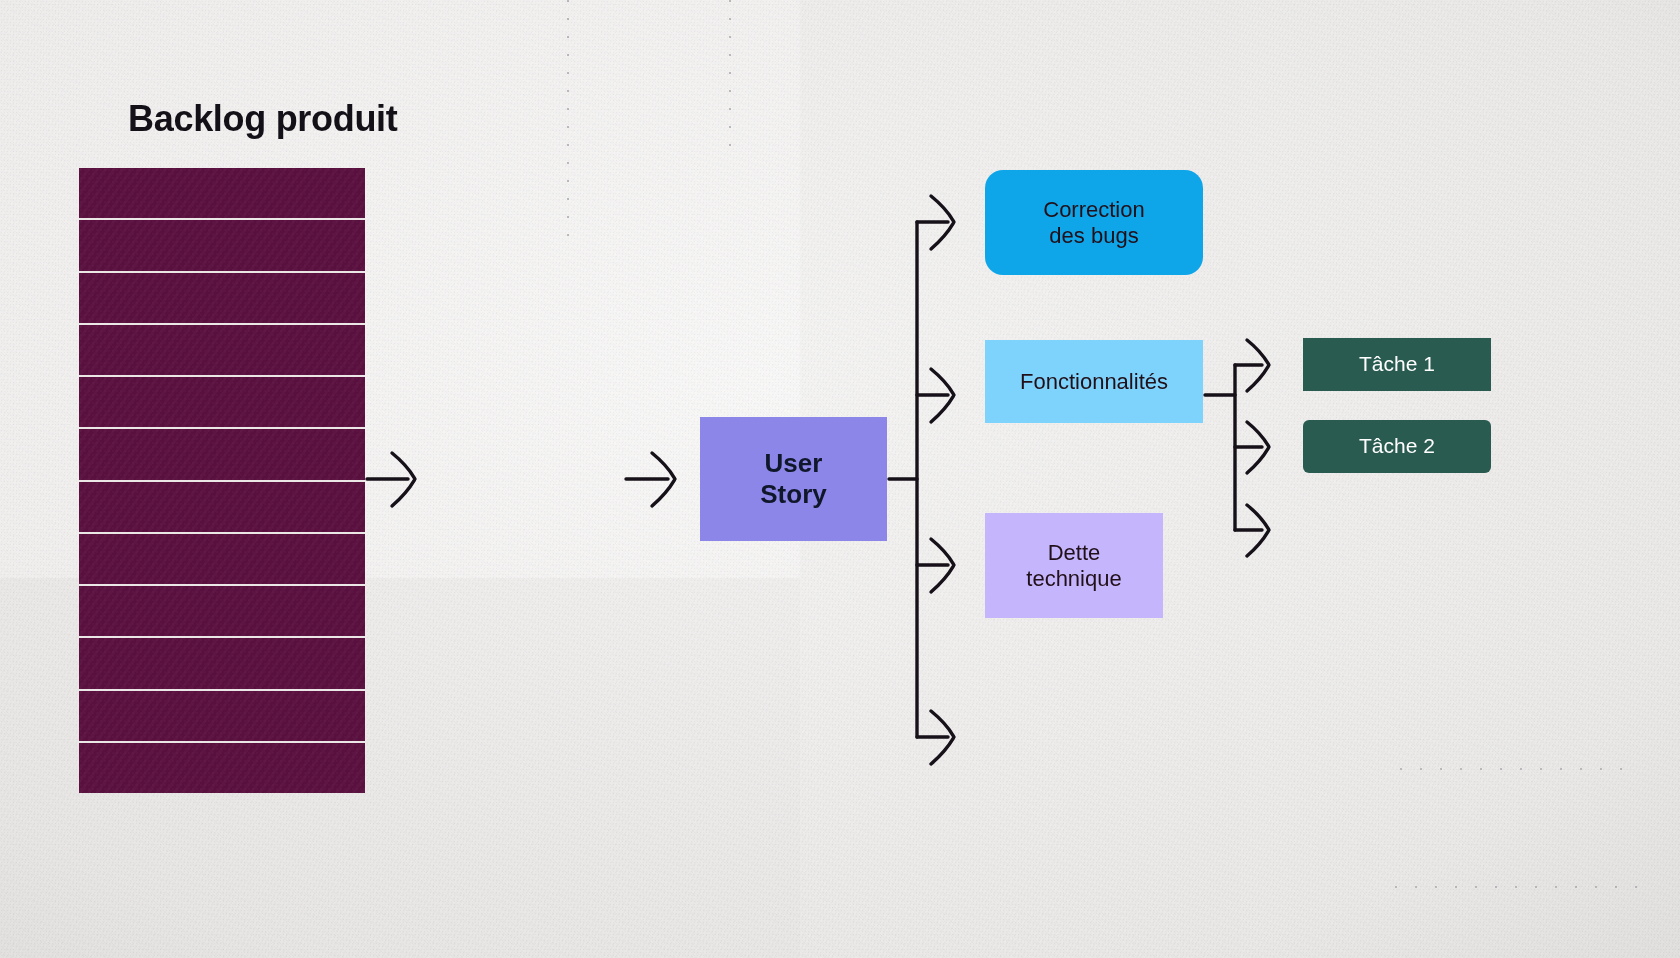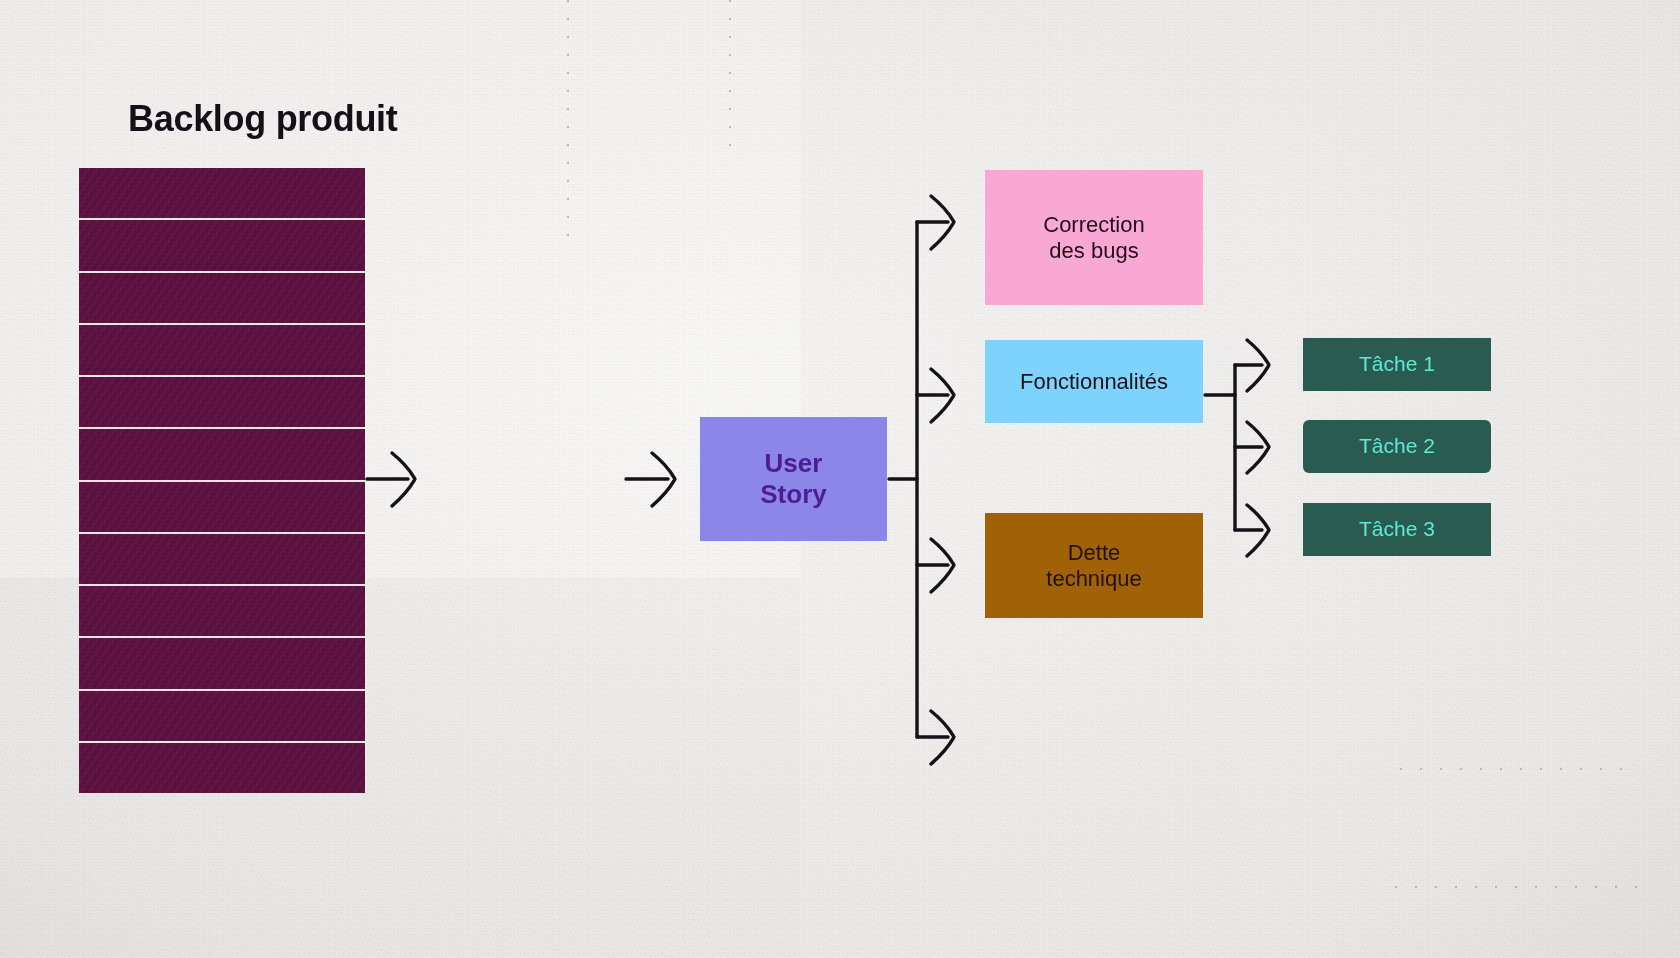--- a/index.html
+++ b/index.html
@@ -156,37 +156,37 @@
     font-size: 26px;
     font-weight: 700;
     color: #15121a;
   }
   .node-userstory {
     left: 700px; top: 417px;
     width: 187px; height: 124px;
     background: #8d86e9;
     font-size: 26px;
     font-weight: 700;
-    color: #4c1d95;
+    color: #0f172a;
   }
 
   .cat {
     font-size: 22px;
     font-weight: 400;
     color: #221019;
   }
-  .cat-bugs   { left: 985px; top: 170px;  width: 218px; height: 135px; background: #f9a8d4; }
+  .cat-bugs   { left: 985px; top: 170px;  width: 218px; height: 105px; background: #0ea5e9; border-radius: 18px; }
   .cat-feat   { left: 985px; top: 340px;  width: 218px; height: 83px; background: #7dd3fc; text-align: right; }
-  .cat-debt   { left: 985px; top: 513px;  width: 218px; height: 105px; background: #a16207; }
+  .cat-debt   { left: 985px; top: 513px;  width: 178px; height: 105px; background: #c4b5fd; }
   .cat-know   { left: 985px; top: 684px;  width: 218px; height: 110px; background: #3e72ce; }
 
   .task {
     font-size: 21px;
     font-weight: 400;
-    color: #5eead4;
+    color: #ffffff;
     background: #2a5b50;
     width: 188px;
     height: 53px;
     left: 1303px;
   }
   .task-1 { top: 338px; }
   .task-2 { top: 420px; border-radius: 6px; }
   .task-3 { top: 503px; }
 
   
@@ -314,17 +314,14 @@
     <span class="label">Dette
 technique</span>
   </div>
 
   <div class="node task task-1">
     <span class="label">Tâche 1</span>
   </div>
   <div class="node task task-2">
     <span class="label">Tâche 2</span>
   </div>
-  <div class="node task task-3">
-    <span class="label">Tâche 3</span>
-  </div>
 
 </div>
 
 </body></html>

